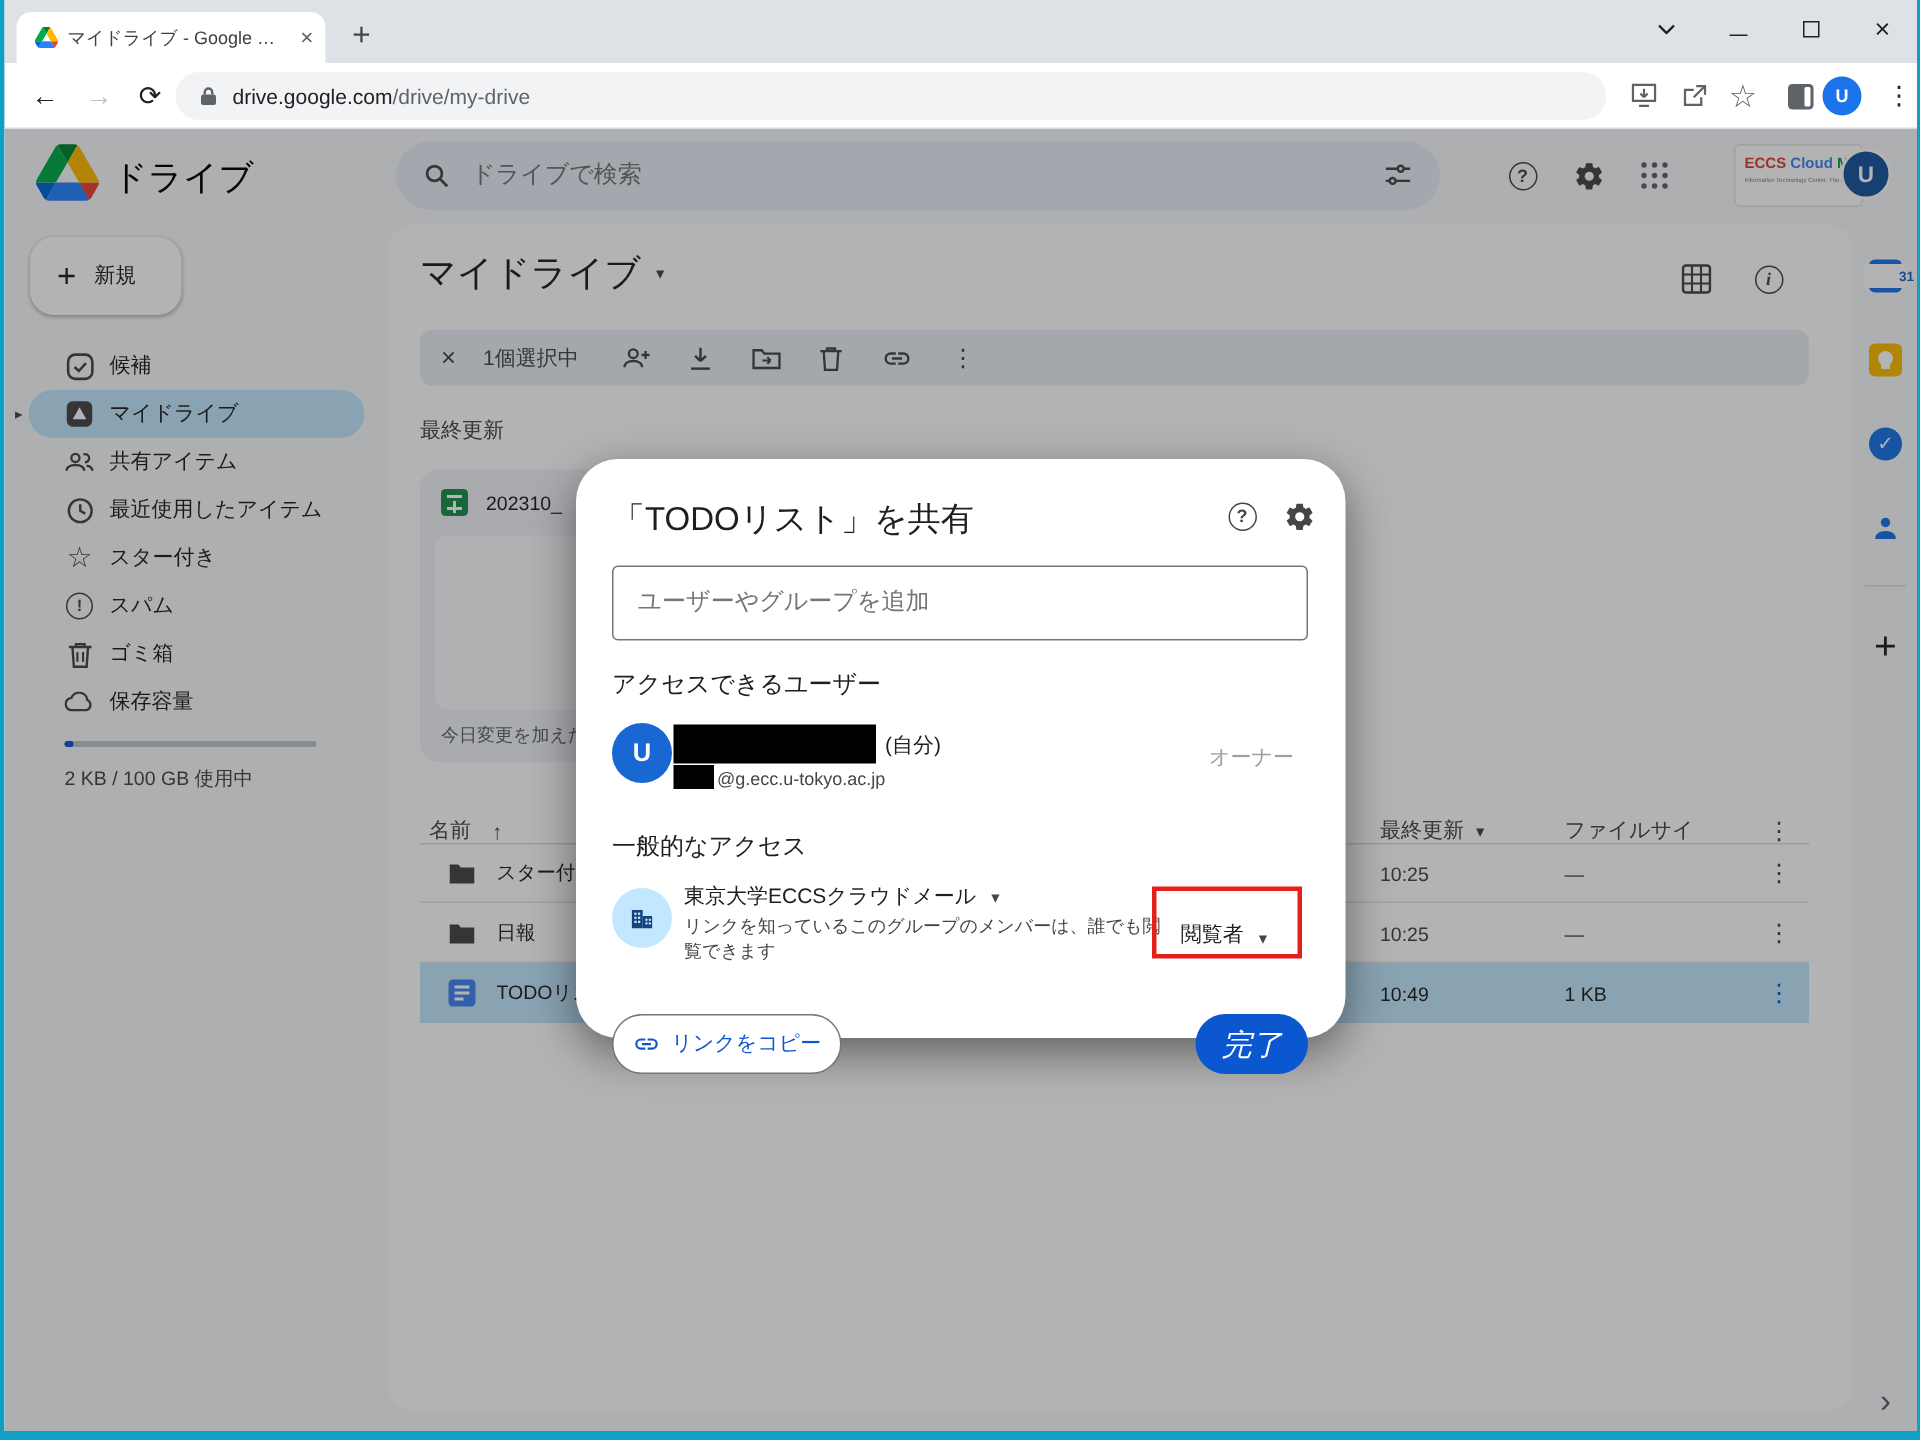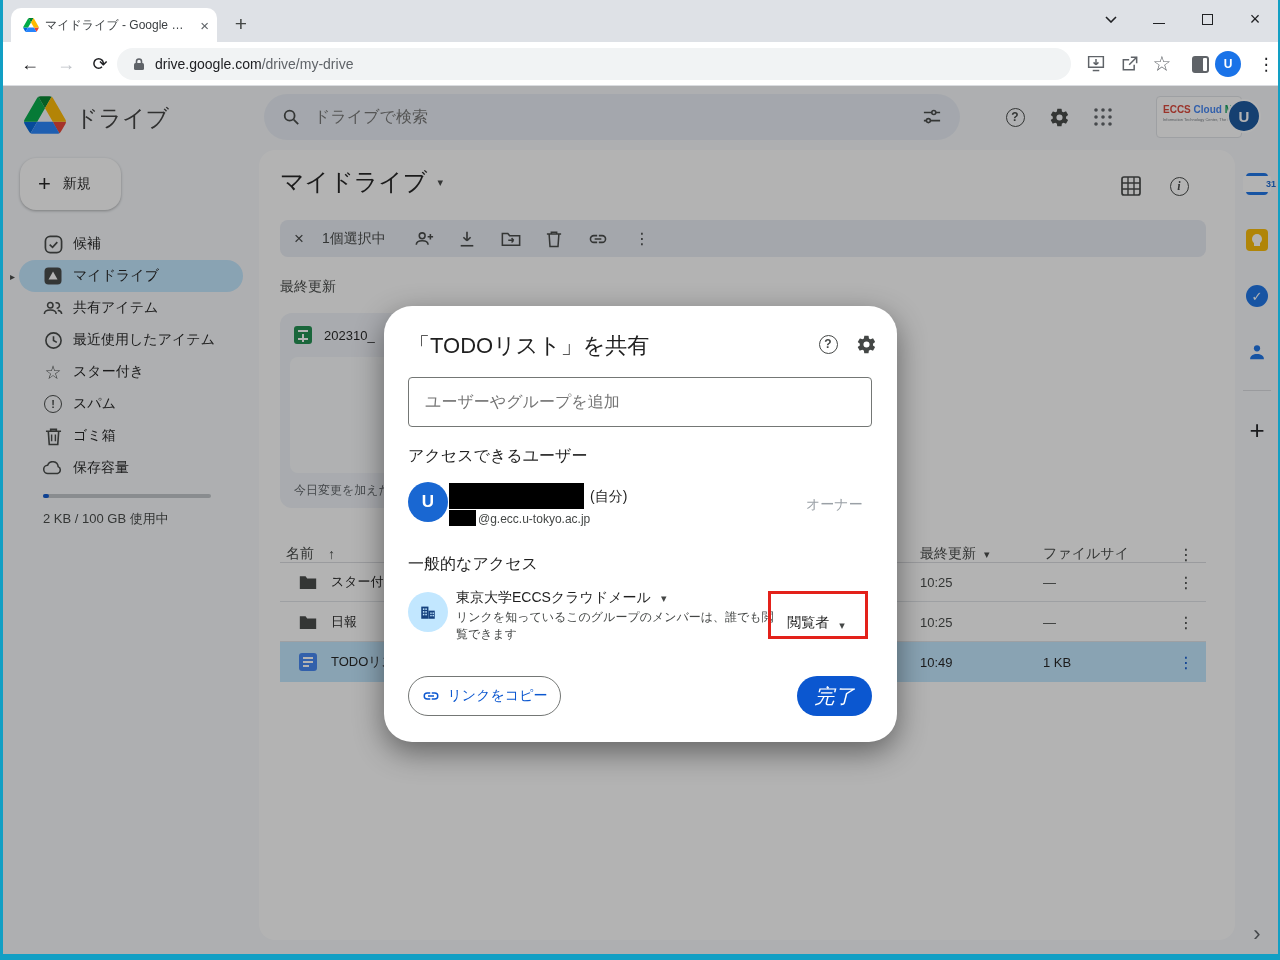--- a/index.html
+++ b/index.html
@@ -24,21 +24,21 @@
   
   .toolbar { position:absolute; left:0; top:42px; right:0; height:44px; background:#fff; border-bottom:1px solid #dadce0; }
   .navbtn { position:absolute; top:9px; font-size:18px; color:#202124; width:26px; height:26px; display:flex; align-items:center; justify-content:center; }
   .addrbar { position:absolute; left:114px; top:6px; width:954px; height:32px; border-radius:16px; background:#f1f3f4; display:flex; align-items:center; padding:0 16px; }
   .url { font-size:14px; color:#202124; margin-left:10px; }
   .url .path { color:#5f6368; }
   .avatar { border-radius:50%; background:#17569e; color:#fff; display:flex; align-items:center; justify-content:center; font-weight:bold; }
 
   
   .page { position:absolute; left:0; top:86px; right:0; bottom:0; background:#f8fafd; }
-  .appname { position:absolute; left:72px; top:17px; font-size:23px; color:#404040;text-align:center; }
+  .appname { position:absolute; left:72px; top:17px; font-size:23px; color:#000000;text-align:center; }
   .searchbar { position:absolute; left:261px; top:8px; width:696px; height:46px; border-radius:23px; background:#e9eef6; display:flex; align-items:center; padding:0 18px; }
   .searchbar input { flex:1; border:none; outline:none; background:transparent; font-size:16px; color:#444746; margin-left:14px; font-family:inherit; }
   .hicon { position:absolute; top:18px; width:26px; height:26px; display:flex; align-items:center; justify-content:center; color:#444746; }
   .circle-glyph { border:1.8px solid #444746; border-radius:50%; width:19px; height:19px; display:flex; align-items:center; justify-content:center; font-size:12px; font-weight:bold; color:#444746; }
   .eccs { position:absolute; left:1153px; top:10px; width:86px; height:42px; background:#fff; border:1px solid #e0e3e7; border-radius:4px; padding:7px 6px 0 6px; text-align:center; }
   .eccs-l1 { font-size:10px; font-weight:bold; letter-spacing:0; white-space:nowrap; }
   .eccs-l2 { font-size:4px; color:#7a7f85; white-space:nowrap; overflow:hidden; margin-top:2px; }
 
   
   .newbtn { position:absolute; left:17px; top:72px; width:101px; height:52px; background:#fff; border-radius:16px; box-shadow:0 1px 3px rgba(0,0,0,.3); display:flex; align-items:center; padding:0 18px; gap:12px; }
@@ -81,21 +81,21 @@
   .ficon.sheet { background:#1e8e4e; }
   .ficon .ln { position:absolute; left:4px; right:4px; height:2px; background:#fff; }
   .thead { position:absolute; left:21px; top:384px; width:926px; height:28px; font-size:14px; color:#444746; }
   .thead-border { position:absolute; left:21px; top:412px; width:926px; border-top:1px solid #dadce0; }
   .trow { position:absolute; left:21px; width:926px; height:40px; border-bottom:1px solid #e0e3e7; font-size:13px; }
   .trow.sel { background:#c2e7ff; border-bottom:none; }
   .tcell { position:absolute; top:0; height:40px; display:flex; align-items:center; color:#444746; }
 
   
   .scrim { position:absolute; inset:0; background:rgba(18,19,20,0.32); z-index:40; }
-  .dialog { position:absolute; left:381px; top:220px; width:513px; height:436px; background:#fff; border-radius:28px; z-index:60; box-shadow:0 10px 30px rgba(0,0,0,.45); }
+  .dialog { position:absolute; left:381px; top:220px; width:513px; height:386px; background:#fff; border-radius:28px; z-index:60; box-shadow:0 10px 30px rgba(0,0,0,.45); }
   .dtitle { position:absolute; left:24px; top:25px; font-size:22px; color:#1f1f1f; }
   .dicon { position:absolute; top:26px; width:24px; height:24px; display:flex; align-items:center; justify-content:center; color:#444746; }
   .dinput { position:absolute; left:24px; top:71px; width:464px; height:50px; border:1px solid #747775; border-radius:4px; font-size:16px; color:#444746; padding:0 16px; outline:none; font-family:inherit; background:#fff; }
   .dheading { position:absolute; left:24px; font-size:16px; color:#1f1f1f; font-weight:500; }
   .redact { position:absolute; background:#000; }
   .role-owner { position:absolute; left:422px; top:190px; font-size:14px; color:#9aa0a6; }
   .grp-avatar { position:absolute; left:24px; top:286px; width:40px; height:40px; border-radius:50%; background:#c2e7ff; display:flex; align-items:center; justify-content:center; }
   .grp-name { position:absolute; left:72px; top:283px; font-size:14px; color:#1f1f1f; display:flex; align-items:center; gap:10px; }
   .grp-desc { position:absolute; left:72px; top:303px; width:318px; font-size:12px; line-height:17px; color:#444746; }
   .viewer-btn { position:absolute; left:390px; top:292px; width:84px; height:34px; display:flex; align-items:flex-end; justify-content:center; gap:10px; font-size:14px; color:#1f1f1f; }

